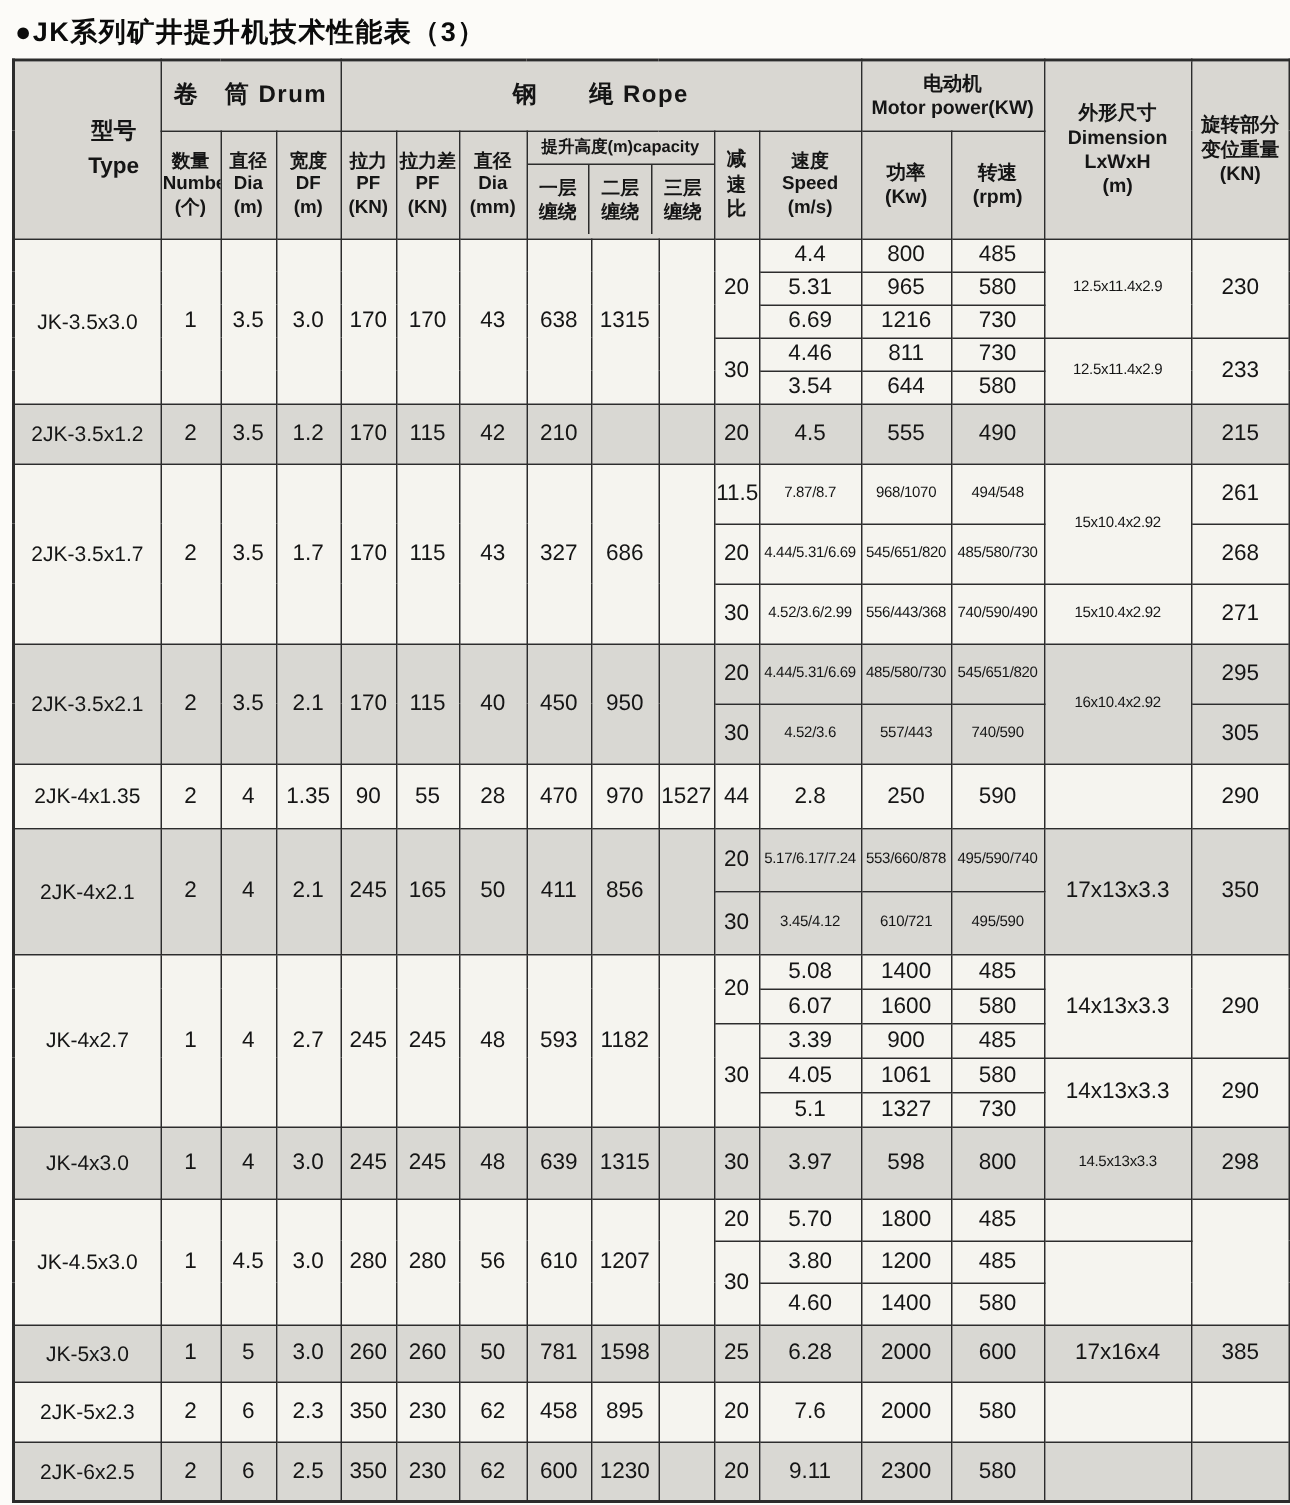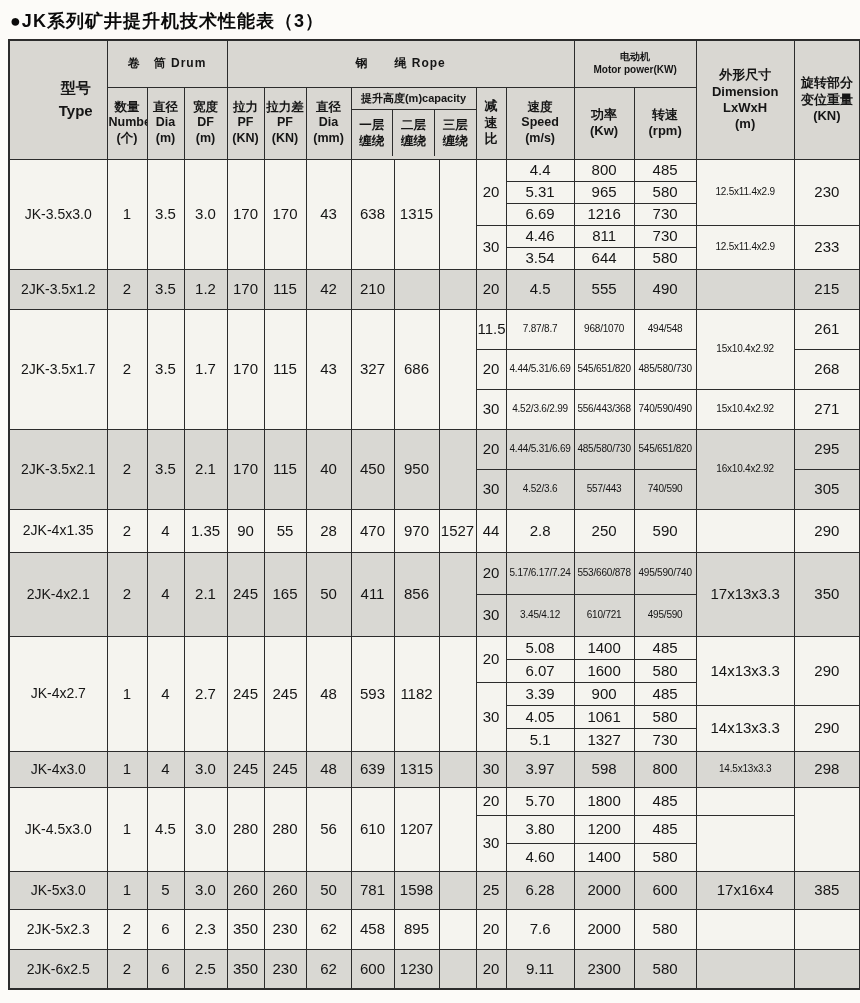--- a/index.html
+++ b/index.html
@@ -17,21 +17,21 @@
   }
   .spec th,.spec td{
     border:1px solid #2c2c2c;text-align:center;vertical-align:middle;
     padding:0 1px;overflow:hidden;
   }
   .spec th{
     background:#d9d7d2;font-weight:bold;font-size:12.5px;line-height:1.25;
   }
   .spec th .hl{white-space:pre-line;display:block;}
   .spec th.big .hl{font-size:15px;line-height:1.5;padding-left:35px;}
-  .spec th.grp .hl{font-size:12px;letter-spacing:1px;}
+  .spec th.grp .hl{font-size:16px;letter-spacing:1px;}
   .spec td{background:#f5f4ef;font-size:15px;line-height:1.15;}
   tr.shade td{background:#d9d8d3;}
   td.sm{font-size:10px;letter-spacing:-0.2px;}
   td.model{font-size:14px;margin-left:16px;}
   
   th.cap{padding:0;}
   .cap-top{
     font-size:11px;font-weight:bold;border-bottom:1px solid #2c2c2c;
     padding:2px 0 3px 0;letter-spacing:0;
   }
@@ -73,21 +73,21 @@
           <span class="hl">型号
 Type</span>
         </th>
       <th colspan="3" class="grp">
           <span class="hl">卷　筒 Drum</span>
         </th>
       <th colspan="8" class="grp">
           <span class="hl">钢　　绳  Rope</span>
         </th>
       <th colspan="2">
-          <span class="hl" style="font-size:10px">电动机
+          <span class="hl" style="font-size:13px">电动机
 Motor power(KW)</span>
         </th>
       <th rowspan="2">
           <span class="hl" style="font-size:13px">外形尺寸
 Dimension
 LxWxH
 (m)</span>
         </th>
       <th rowspan="2">
           <span class="hl" style="font-size:13px">旋转部分
@@ -351,21 +351,21 @@
         <td>1061</td>
         <td>580</td>
         <td rowspan="2">14x13x3.3</td>
         <td rowspan="2">290</td>
       </tr>
       <tr style="height: 23px;">
         <td>5.1</td>
         <td>1327</td>
         <td>730</td>
       </tr>
-      <tr class="shade" style="height: 36px;">
+      <tr class="shade" style="height: 48px;">
         <td class="model">JK-4x3.0</td>
         <td>1</td>
         <td>4</td>
         <td>3.0</td>
         <td>245</td>
         <td>245</td>
         <td>48</td>
         <td>639</td>
         <td>1315</td>
         <td></td>

